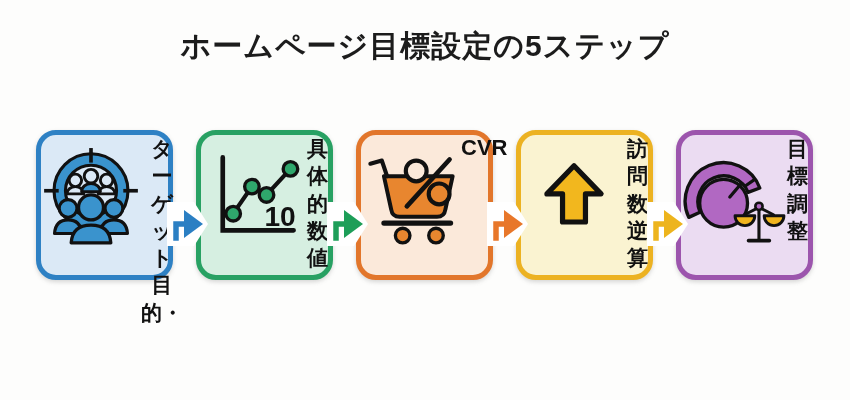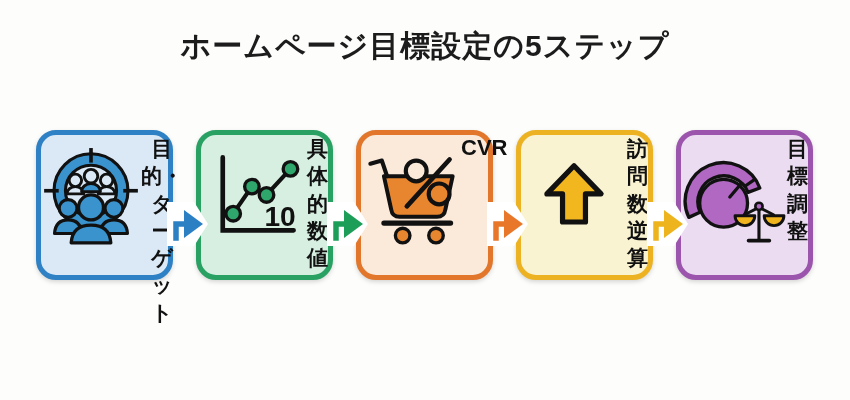--- a/index.html
+++ b/index.html
@@ -55,22 +55,22 @@
         <circle cx="63" cy="32" r="6" style="fill:var(--bg)" stroke="#111" stroke-width="2.8"></circle>
         <path d="M13 83 q1 -13 13 -13 q12 0 13 13 Z" style="fill:var(--icon)" stroke="#111" stroke-width="3" stroke-linejoin="round"></path>
         <path d="M57 83 q1 -13 13 -13 q12 0 13 13 Z" style="fill:var(--icon)" stroke="#111" stroke-width="3" stroke-linejoin="round"></path>
         <circle cx="26" cy="59" r="8.5" style="fill:var(--icon)" stroke="#111" stroke-width="3"></circle>
         <circle cx="70" cy="59" r="8.5" style="fill:var(--icon)" stroke="#111" stroke-width="3"></circle>
         <path d="M29 92 q1 -17 19 -17 q18 0 19 17 Z" style="fill:var(--icon)" stroke="#111" stroke-width="3.2" stroke-linejoin="round"></path>
         <circle cx="48" cy="58" r="12" style="fill:var(--icon)" stroke="#111" stroke-width="3.2"></circle>
       </svg>
     </div>
     <div class="label">
+      <span>ターゲット</span>
       <span>目的・</span>
-      <span>ターゲット</span>
     </div>
   </div>
 
   <div class="card" style="left: 196px; --border: #28a163; --bg: #d6efe1; --icon: #2fa76c; --arrow: #1d9e58;" data-step-index="1">
     <div class="icon-wrap">
       <svg width="100" height="100" viewBox="0 0 96 96">
         <path d="M18 10 V80 H86" fill="none" stroke="#111" stroke-width="4.5" stroke-linecap="round"></path>
         <path d="M28 64 L46 38 L60 46 L83 21" fill="none" stroke="#111" stroke-width="4"></path>
         <circle cx="28" cy="64" r="7" style="fill:var(--icon)" stroke="#111" stroke-width="3.2"></circle>
         <circle cx="46" cy="38" r="7" style="fill:var(--icon)" stroke="#111" stroke-width="3.2"></circle>

